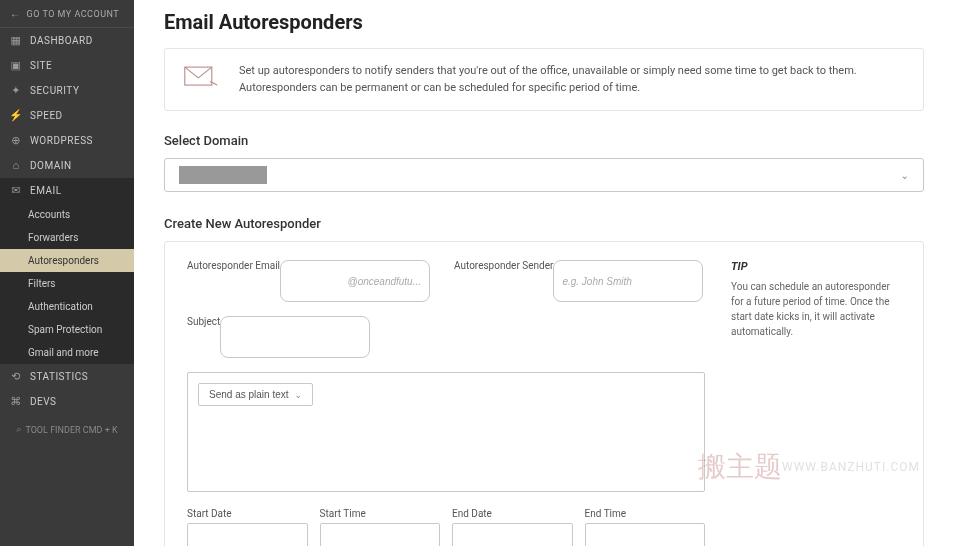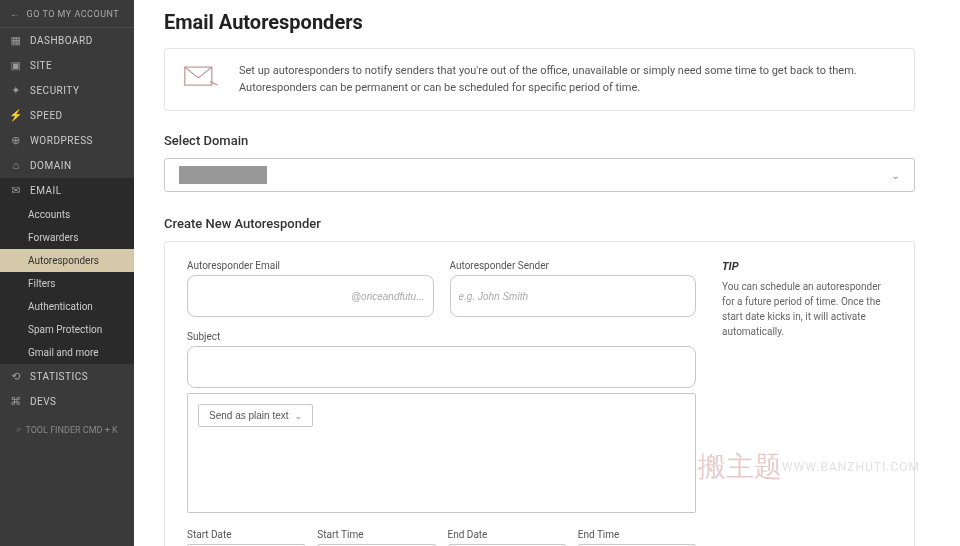--- a/index.html
+++ b/index.html
@@ -10,39 +10,39 @@
 .sidebar-top .arrow { font-size: 10px; }
 .nav { display: flex; flex-direction: column; }
 .nav-item { display: flex; align-items: center; gap: 8px; padding: 6px 10px; font-size: 10px; letter-spacing: 0.5px; text-transform: uppercase; cursor: pointer; }
 .nav-item .icon { width: 12px; display: inline-flex; justify-content: center; font-size: 11px; color: #999; }
 .nav-item.active { background: #2a2a2a; }
 .sub-nav { background: #2a2a2a; }
 .sub-item { padding: 6px 10px 6px 28px; font-size: 10px; cursor: pointer; text-transform: none; letter-spacing: 0; }
 .sub-item.selected { background: #d4c9a8; color: #333; }
 .tool-finder { padding: 10px; font-size: 9px; color: #888; text-align: center; display: flex; align-items: center; justify-content: center; gap: 4px; }
 
-.main { flex: 1; background: #fff; padding: 10px 45px 20px 30px; overflow-y: auto; }
+.main { flex: 1; background: #fff; padding: 10px 36px 20px 30px; overflow-y: auto; }
 h1 { font-size: 20px; font-weight: 700; color: #222; margin-bottom: 14px; }
 .intro { border: 1px solid #e5e5e5; border-radius: 3px; padding: 14px 18px; display: flex; gap: 20px; align-items: flex-start; margin-bottom: 22px; }
 .intro-icon { width: 36px; flex-shrink: 0; }
 .intro-text { font-size: 11px; color: #555; line-height: 1.5; }
 
 .section-label { font-size: 13px; font-weight: 500; color: #333; margin-bottom: 10px; }
 .domain-select { border: 1px solid #c8c8c8; border-radius: 3px; height: 34px; display: flex; align-items: center; padding: 0 14px; margin-bottom: 24px; position: relative; cursor: pointer; }
 .domain-select .placeholder-block { width: 88px; height: 18px; background: #999; }
 .domain-select .chev { position: absolute; right: 14px; color: #888; font-size: 10px; }
 
 .form-card { border: 1px solid #e5e5e5; border-radius: 3px; padding: 18px 22px; display: flex; gap: 26px; }
 .form-left { flex: 1; }
 .form-right { width: 170px; }
 .tip-title { font-size: 11px; font-weight: 700; margin-bottom: 6px; color: #333; font-style: italic; }
 .tip-text { font-size: 10px; color: #666; line-height: 1.5; }
 
 .row { display: flex; gap: 16px; margin-bottom: 14px; }
-.field { display: flex; flex-direction: column; flex: 1; }
+.field { display: flex; flex: 1; }
 .field-label { font-size: 10px; color: #555; margin-bottom: 4px; }
 .input { border: 1px solid #c8c8c8; border-radius: 8px; height: 42px; padding: 0 8px; font-size: 10px; color: #333; }
 .input.right-align::placeholder { text-align: right; }
 .input::placeholder { color: #aaa; font-style: italic; }
 
 .body-box { border: 1px solid #c8c8c8; border-radius: 2px; height: 120px; padding: 10px; }
 .dropdown-btn { border: 1px solid #c8c8c8; border-radius: 2px; padding: 5px 10px; font-size: 10px; color: #555; display: inline-flex; align-items: center; gap: 6px; background: #fff; cursor: pointer; }
 .dropdown-btn .chev { font-size: 9px; color: #888; }
 
 .date-row { display: flex; gap: 12px; margin-top: 16px; margin-bottom: 14px; }
@@ -143,21 +143,21 @@
         <div class="row">
           <div class="field">
             <label class="field-label">Autoresponder Email</label>
             <input class="input right-align" style="text-align: right;" placeholder="@onceandfutu...">
           </div>
           <div class="field">
             <label class="field-label">Autoresponder Sender</label>
             <input class="input" placeholder="e.g. John Smith" style="">
           </div>
         </div>
-        <div class="field" style="margin-bottom:5px;">
+        <div class="field" style="margin-bottom:14px;">
           <label class="field-label">Subject</label>
           <input class="input" style="">
         </div>
         <div class="body-box">
           <button class="dropdown-btn">
             <span>Send as plain text</span>
             <span class="chev">⌄</span>
           </button>
         </div>
 

